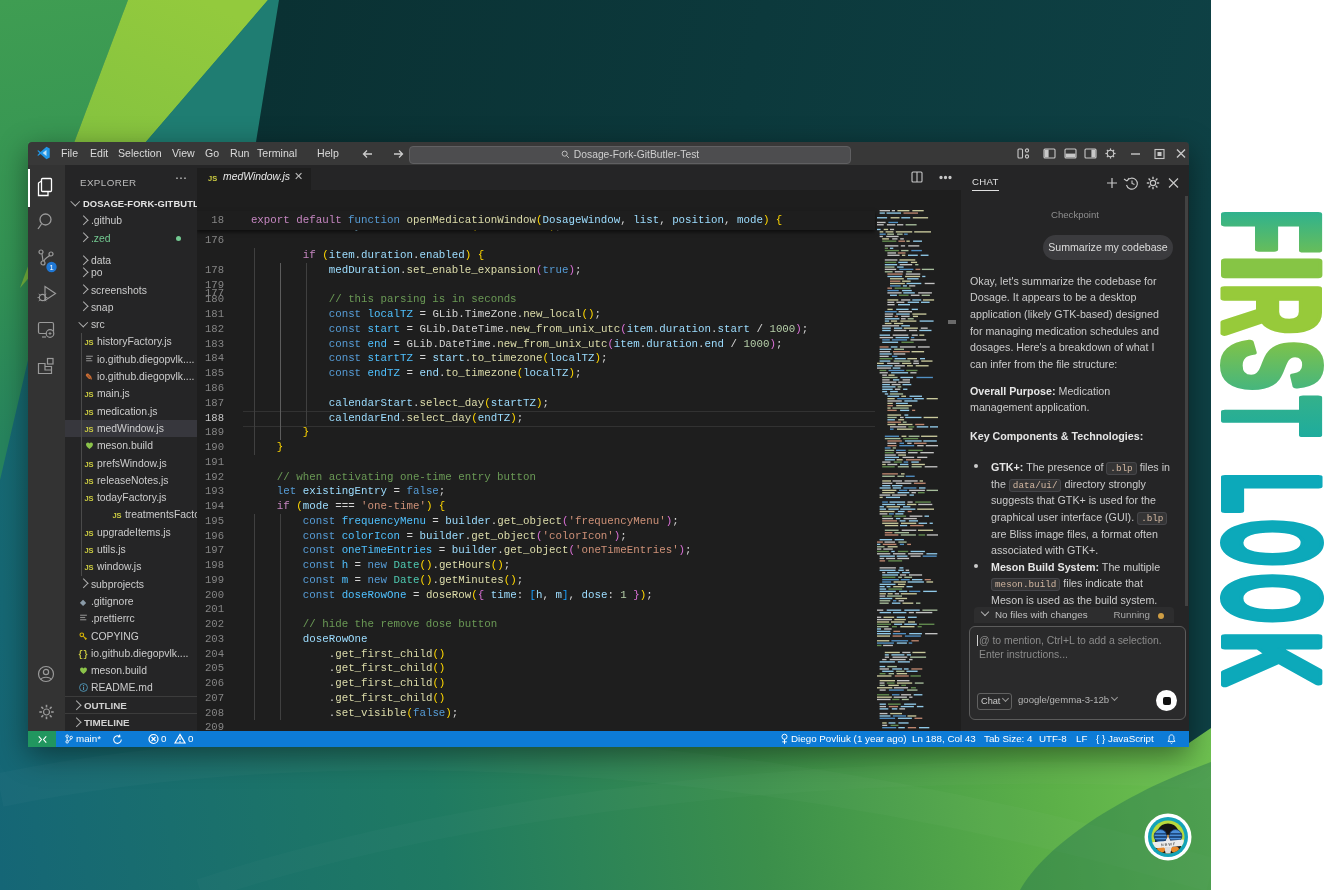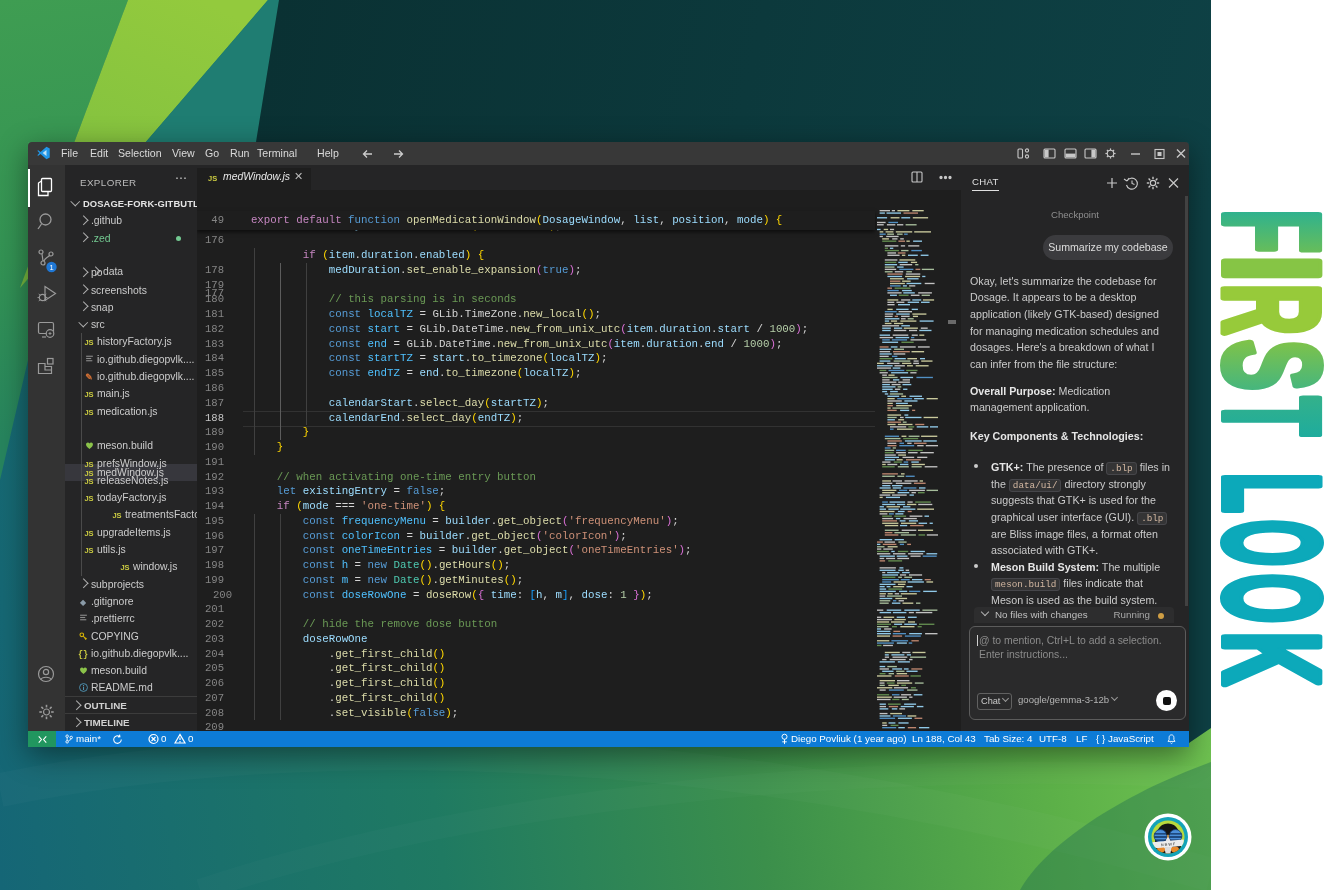--- a/index.html
+++ b/index.html
@@ -109,20 +109,26 @@
 <div class="menu" style="left:90px">Selection</div>
 <div class="menu" style="left:144px">View</div>
 <div class="menu" style="left:177px">Go</div>
 <div class="menu" style="left:202px">Run</div>
 <div class="menu" style="left:229px">Terminal</div>
 <div class="menu" style="left:289px">Help</div>
 <svg width="46" height="12" viewBox="0 0 46 12" style="position:absolute;left:334px;top:6px" stroke="#cccccc" stroke-width="1.3" fill="none">
 <path d="M10 6 L2 6 M5 2.5 L1.5 6 L5 9.5"></path>
 <path d="M32 6 L40 6 M37 2.5 L40.5 6 L37 9.5"></path>
 </svg>
+<div style="position:absolute;left:381px;top:4px;width:440px;height:15.5px;background:#4d4d4f;
+ border:1px solid #606062;border-radius:4px;text-align:center;line-height:15px;font-size:10.3px;color:#cfcfcf">
+<svg width="9" height="9" viewBox="0 0 16 16" style="vertical-align:-1px;margin-right:4px">
+            <circle cx="6.5" cy="6.5" r="4.5" fill="none" stroke="#cfcfcf" stroke-width="1.5"></circle>
+            <line x1="10" y1="10" x2="14" y2="14" stroke="#cfcfcf" stroke-width="1.5"></line>
+          </svg>Dosage-Fork-GitButler-Test</div>
 <svg width="170" height="23" viewBox="0 0 170 23" style="position:absolute;left:988px;top:0" fill="none" stroke="#c8c8c8" stroke-width="1.1">
 <rect x="2" y="7" width="4.5" height="9" rx="1"></rect>
           <circle cx="11" cy="8.5" r="1.6"></circle>
           <circle cx="11" cy="14.5" r="1.6"></circle>
 <rect x="28" y="7" width="11" height="9" rx="1"></rect>
           <rect x="28.6" y="7.6" width="4" height="7.8" fill="#c8c8c8" stroke="none"></rect>
 <rect x="49" y="7" width="11" height="9" rx="1"></rect>
           <rect x="49.6" y="11.6" width="9.8" height="3.8" fill="#c8c8c8" stroke="none"></rect>
 <rect x="69" y="7" width="11" height="9" rx="1"></rect>
           <rect x="75.4" y="7.6" width="4" height="7.8" fill="#c8c8c8" stroke="none"></rect>
@@ -199,47 +205,47 @@
               </g>
             </g>
 </svg>
         </div>
 <div id="sidebar">
 <div style="position:absolute;left:15px;top:12px;width:110px;height:14px;font-size:9.8px;color:#bbbbbb;letter-spacing:0.4px">EXPLORER</div>
           <div style="position:absolute;left:110px;top:6px;color:#cccccc;font-size:12px;letter-spacing:1px">⋯</div>
 <div class="trow" style="top:30.0px;"><span style="display:inline-block;width:10px;text-align:center;margin-left:5px"><span class="chev d"></span></span> <span style="font-weight:bold;color:#e4e4e4;font-size:9.4px;letter-spacing:0.1px;">DOSAGE-FORK-GITBUTLE...</span></div>
 <div class="trow" style="top:47.3px;"><span style="display:inline-block;width:10px;text-align:center;margin-left:13px"><span class="chev r"></span></span> <span style="">.github</span></div>
 <div class="trow" style="top:64.6px;"><span style="display:inline-block;width:10px;text-align:center;margin-left:13px"><span class="chev r"></span></span> <span style="color:#73c991;">.zed</span></div>
-<div class="trow" style="top:98px;margin-left:12px;"><span style="display:inline-block;width:10px;text-align:center;margin-left:13px"><span class="chev r"></span></span> <span style="">data</span></div>
+<div class="trow" style="top:87px;"><span style="display:inline-block;width:10px;text-align:center;margin-left:13px"><span class="chev r"></span></span> <span style="">data</span></div>
 <div class="trow" style="top:99.2px;"><span style="display:inline-block;width:10px;text-align:center;margin-left:13px"><span class="chev r"></span></span> <span style="">po</span></div>
 <div class="trow" style="top:116.5px;"><span style="display:inline-block;width:10px;text-align:center;margin-left:13px"><span class="chev r"></span></span> <span style="">screenshots</span></div>
 <div class="trow" style="top:133.8px;"><span style="display:inline-block;width:10px;text-align:center;margin-left:13px"><span class="chev r"></span></span> <span style="">snap</span></div>
 <div class="trow" style="top:151.1px;"><span style="display:inline-block;width:10px;text-align:center;margin-left:13px"><span class="chev d"></span></span> <span style="">src</span></div>
 <div class="trow" style="top:168.4px;"><span style="display:inline-block;width:10px;text-align:center;margin-left:19px"><span style="color:#cbcb41;font-weight:bold;font-size:7.5px;font-family:'Liberation Sans'">JS</span></span> <span style="">historyFactory.js</span></div>
 <div class="trow" style="top:185.7px;"><span style="display:inline-block;width:10px;text-align:center;margin-left:19px"><svg width="9" height="9" viewBox="0 0 16 16">
                 <g stroke="#8a8a8a" stroke-width="2">
                   <line x1="2" y1="4" x2="14" y2="4"></line>
                   <line x1="2" y1="8" x2="11" y2="8"></line>
                   <line x1="2" y1="12" x2="13" y2="12"></line>
                 </g>
               </svg></span> <span style="">io.github.diegopvlk....</span></div>
 <div class="trow" style="top:203.0px;"><span style="display:inline-block;width:10px;text-align:center;margin-left:19px"><span style="color:#cc6d33;font-size:9px;font-weight:bold">✎</span></span> <span style="">io.github.diegopvlk....</span></div>
 <div class="trow" style="top:220.3px;"><span style="display:inline-block;width:10px;text-align:center;margin-left:19px"><span style="color:#cbcb41;font-weight:bold;font-size:7.5px;font-family:'Liberation Sans'">JS</span></span> <span style="">main.js</span></div>
 <div class="trow" style="top:237.6px;"><span style="display:inline-block;width:10px;text-align:center;margin-left:19px"><span style="color:#cbcb41;font-weight:bold;font-size:7.5px;font-family:'Liberation Sans'">JS</span></span> <span style="">medication.js</span></div>
-<div class="trow" style="top:254.9px;background:#37373d;margin-top:44px;"><span style="display:inline-block;width:10px;text-align:center;margin-left:19px"><span style="color:#cbcb41;font-weight:bold;font-size:7.5px;font-family:'Liberation Sans'">JS</span></span> <span style="">medWindow.js</span></div>
+<div class="trow" style="top:254.9px;background:#37373d;"><span style="display:inline-block;width:10px;text-align:center;margin-left:19px"><span style="color:#cbcb41;font-weight:bold;font-size:7.5px;font-family:'Liberation Sans'">JS</span></span> <span style="">medWindow.js</span></div>
 <div class="trow" style="top:272.2px;"><span style="display:inline-block;width:10px;text-align:center;margin-left:19px"><svg width="9" height="9" viewBox="0 0 16 16" style="vertical-align:-1px">
                 <path d="M8 14 C2 9.5 1 6 2.5 3.8 C4 1.8 7 2.2 8 4.5 C9 2.2 12 1.8 13.5 3.8 C15 6 14 9.5 8 14 Z" fill="#8bc34a"></path>
               </svg></span> <span style="">meson.build</span></div>
 <div class="trow" style="top:289.5px;"><span style="display:inline-block;width:10px;text-align:center;margin-left:19px"><span style="color:#cbcb41;font-weight:bold;font-size:7.5px;font-family:'Liberation Sans'">JS</span></span> <span style="">prefsWindow.js</span></div>
 <div class="trow" style="top:306.8px;"><span style="display:inline-block;width:10px;text-align:center;margin-left:19px"><span style="color:#cbcb41;font-weight:bold;font-size:7.5px;font-family:'Liberation Sans'">JS</span></span> <span style="">releaseNotes.js</span></div>
 <div class="trow" style="top:324.1px;"><span style="display:inline-block;width:10px;text-align:center;margin-left:19px"><span style="color:#cbcb41;font-weight:bold;font-size:7.5px;font-family:'Liberation Sans'">JS</span></span> <span style="">todayFactory.js</span></div>
 <div class="trow" style="top:341.4px;padding-left:28px;"><span style="display:inline-block;width:10px;text-align:center;margin-left:19px"><span style="color:#cbcb41;font-weight:bold;font-size:7.5px;font-family:'Liberation Sans'">JS</span></span> <span style="">treatmentsFactory.js</span></div>
 <div class="trow" style="top:358.7px;"><span style="display:inline-block;width:10px;text-align:center;margin-left:19px"><span style="color:#cbcb41;font-weight:bold;font-size:7.5px;font-family:'Liberation Sans'">JS</span></span> <span style="">upgradeItems.js</span></div>
 <div class="trow" style="top:376.0px;"><span style="display:inline-block;width:10px;text-align:center;margin-left:19px"><span style="color:#cbcb41;font-weight:bold;font-size:7.5px;font-family:'Liberation Sans'">JS</span></span> <span style="">utils.js</span></div>
-<div class="trow" style="top:393.3px;padding-left:36px;"><span style="display:inline-block;width:10px;text-align:center;margin-left:19px"><span style="color:#cbcb41;font-weight:bold;font-size:7.5px;font-family:'Liberation Sans'">JS</span></span> <span style="">window.js</span></div>
+<div class="trow" style="top:393.3px;"><span style="display:inline-block;width:10px;text-align:center;margin-left:19px"><span style="color:#cbcb41;font-weight:bold;font-size:7.5px;font-family:'Liberation Sans'">JS</span></span> <span style="">window.js</span></div>
 <div class="trow" style="top:410.6px;"><span style="display:inline-block;width:10px;text-align:center;margin-left:13px"><span class="chev r"></span></span> <span style="">subprojects</span></div>
 <div class="trow" style="top:427.9px;"><span style="display:inline-block;width:10px;text-align:center;margin-left:13px"><span style="color:#8a9ba8;font-size:8px">◆</span></span> <span style="">.gitignore</span></div>
 <div class="trow" style="top:445.2px;"><span style="display:inline-block;width:10px;text-align:center;margin-left:13px"><svg width="9" height="9" viewBox="0 0 16 16">
                 <g stroke="#8a8a8a" stroke-width="2">
                   <line x1="2" y1="4" x2="14" y2="4"></line>
                   <line x1="2" y1="8" x2="11" y2="8"></line>
                   <line x1="2" y1="12" x2="13" y2="12"></line>
                 </g>
               </svg></span> <span style="">.prettierrc</span></div>
 <div class="trow" style="top:462.5px;"><span style="display:inline-block;width:10px;text-align:center;margin-left:13px"><svg width="9" height="9" viewBox="0 0 16 16" style="vertical-align:-1px">
@@ -318,40 +324,40 @@
 <div class="gut" style="left:0;top:348.84px;">195</div>
 <div class="codeline" style="left:105.76px;top:348.84px"><span class="s">const</span><span class="w"> </span><span class="cv">frequencyMenu</span><span class="w"> = </span><span class="v">builder</span><span class="w">.</span><span class="f">get_object</span><span class="g2">(</span><span class="st">'frequencyMenu'</span><span class="g2">)</span><span class="w">;</span></div>
 <div class="gut" style="left:0;top:363.60px;">196</div>
 <div class="codeline" style="left:105.76px;top:363.60px"><span class="s">const</span><span class="w"> </span><span class="cv">colorIcon</span><span class="w"> = </span><span class="v">builder</span><span class="w">.</span><span class="f">get_object</span><span class="g2">(</span><span class="st">'colorIcon'</span><span class="g2">)</span><span class="w">;</span></div>
 <div class="gut" style="left:0;top:378.36px;">197</div>
 <div class="codeline" style="left:105.76px;top:378.36px"><span class="s">const</span><span class="w"> </span><span class="cv">oneTimeEntries</span><span class="w"> = </span><span class="v">builder</span><span class="w">.</span><span class="f">get_object</span><span class="g2">(</span><span class="st">'oneTimeEntries'</span><span class="g2">)</span><span class="w">;</span></div>
 <div class="gut" style="left:0;top:393.12px;">198</div>
 <div class="codeline" style="left:105.76px;top:393.12px"><span class="s">const</span><span class="w"> </span><span class="cv">h</span><span class="w"> = </span><span class="s">new</span><span class="w"> </span><span class="cl">Date</span><span class="g1">()</span><span class="w">.</span><span class="f">getHours</span><span class="g1">()</span><span class="w">;</span></div>
 <div class="gut" style="left:0;top:407.88px;">199</div>
 <div class="codeline" style="left:105.76px;top:407.88px"><span class="s">const</span><span class="w"> </span><span class="cv">m</span><span class="w"> = </span><span class="s">new</span><span class="w"> </span><span class="cl">Date</span><span class="g1">()</span><span class="w">.</span><span class="f">getMinutes</span><span class="g1">()</span><span class="w">;</span></div>
-<div class="gut" style="left:0;top:422.64px;margin-left:8px;">200</div>
+<div class="gut" style="left:0;top:422.64px;">200</div>
 <div class="codeline" style="left:105.76px;top:422.64px"><span class="s">const</span><span class="w"> </span><span class="cv">doseRowOne</span><span class="w"> = </span><span class="f">doseRow</span><span class="g1">(</span><span class="g2">{</span><span class="w"> </span><span class="v">time</span><span class="w">: </span><span class="g3">[</span><span class="v">h</span><span class="w">, </span><span class="v">m</span><span class="g3">]</span><span class="w">, </span><span class="v">dose</span><span class="w">: </span><span class="n">1</span><span class="w"> </span><span class="g2">}</span><span class="g1">)</span><span class="w">;</span></div>
 <div class="gut" style="left:0;top:437.40px;">201</div>
 <div class="gut" style="left:0;top:452.16px;">202</div>
 <div class="codeline" style="left:105.76px;top:452.16px"><span class="c">// hide the remove dose button</span></div>
 <div class="gut" style="left:0;top:466.92px;">203</div>
 <div class="codeline" style="left:105.76px;top:466.92px"><span class="v">doseRowOne</span></div>
 <div class="gut" style="left:0;top:481.68px;">204</div>
 <div class="codeline" style="left:131.70px;top:481.68px"><span class="w">.</span><span class="f">get_first_child</span><span class="g1">()</span></div>
 <div class="gut" style="left:0;top:496.44px;">205</div>
 <div class="codeline" style="left:131.70px;top:496.44px"><span class="w">.</span><span class="f">get_first_child</span><span class="g1">()</span></div>
 <div class="gut" style="left:0;top:511.20px;">206</div>
 <div class="codeline" style="left:131.70px;top:511.20px"><span class="w">.</span><span class="f">get_first_child</span><span class="g1">()</span></div>
 <div class="gut" style="left:0;top:525.96px;">207</div>
 <div class="codeline" style="left:131.70px;top:525.96px"><span class="w">.</span><span class="f">get_first_child</span><span class="g1">()</span></div>
 <div class="gut" style="left:0;top:540.72px;">208</div>
 <div class="codeline" style="left:131.70px;top:540.72px"><span class="w">.</span><span class="f">set_visible</span><span class="g1">(</span><span class="s">false</span><span class="g1">)</span><span class="w">;</span></div>
 <div class="gut" style="left:0;top:555.48px;">209</div>
 <div style="position:absolute;left:0;top:46px;width:678px;height:18.5px;background:#1e1e1e;box-shadow:0 2px 4px rgba(0,0,0,.6)">
-            <div class="gut" style="left:0;top:2px">49</div>
+            <div class="gut" style="left:0;top:2px">18</div>
             <div class="codeline" style="left:53.90px;top:2px"><span class="k">export</span><span class="w"> </span><span class="k">default</span><span class="w"> </span><span class="s">function</span><span class="w"> </span><span class="f">openMedicationWindow</span><span class="g1">(</span><span class="v">DosageWindow</span><span class="w">, </span><span class="v">list</span><span class="w">, </span><span class="v">position</span><span class="w">, </span><span class="v">mode</span><span class="g1">)</span><span class="w"> </span><span class="g1">{</span></div>
           </div>
 <svg width="86" height="566" style="position:absolute;left:678px;top:0">
 <rect x="4.6" y="45.0" width="10.4" height="1.35" fill="#d4d4d4" opacity="0.9"></rect>
             <rect x="16.8" y="45.0" width="3.2" height="1.35" fill="#d4d4d4" opacity="0.9"></rect>
             <rect x="22.4" y="45.0" width="12.0" height="1.35" fill="#dcdcaa" opacity="0.9"></rect>
             <rect x="37.3" y="45.0" width="11.4" height="1.35" fill="#dcdcaa" opacity="0.9"></rect>
             <rect x="4.6" y="47.4" width="5.3" height="1.35" fill="#9cdcfe" opacity="0.9"></rect>
             <rect x="11.5" y="47.4" width="14.5" height="1.35" fill="#9cdcfe" opacity="0.9"></rect>
             <rect x="28.5" y="47.4" width="14.5" height="1.35" fill="#ce9178" opacity="0.9"></rect>

